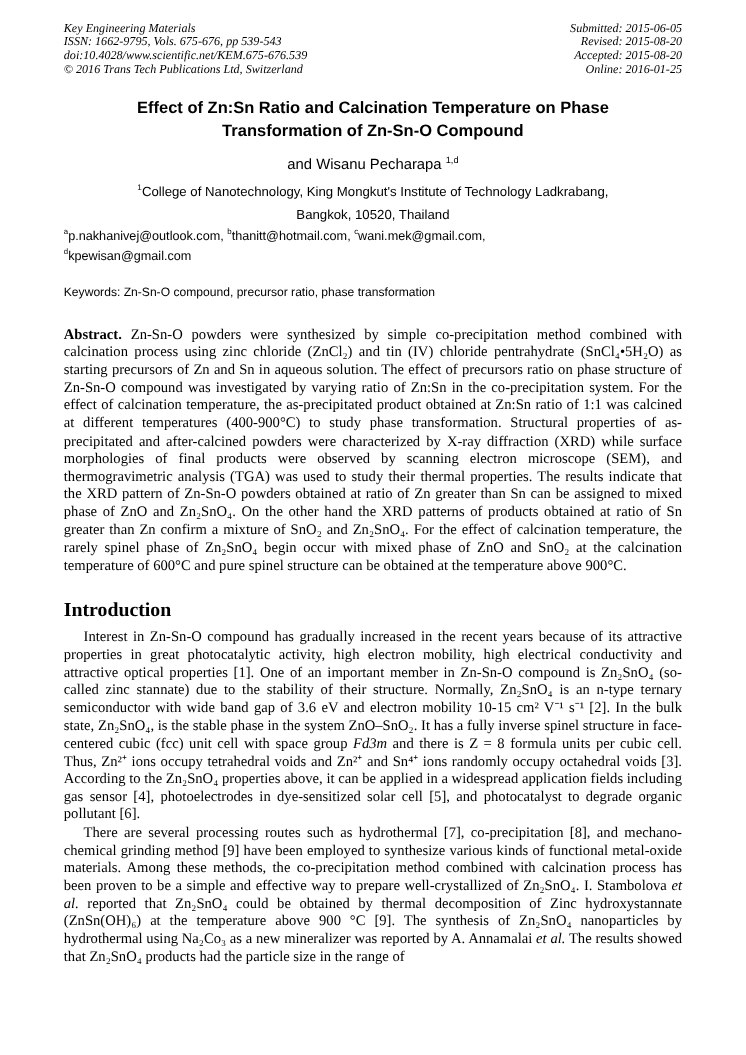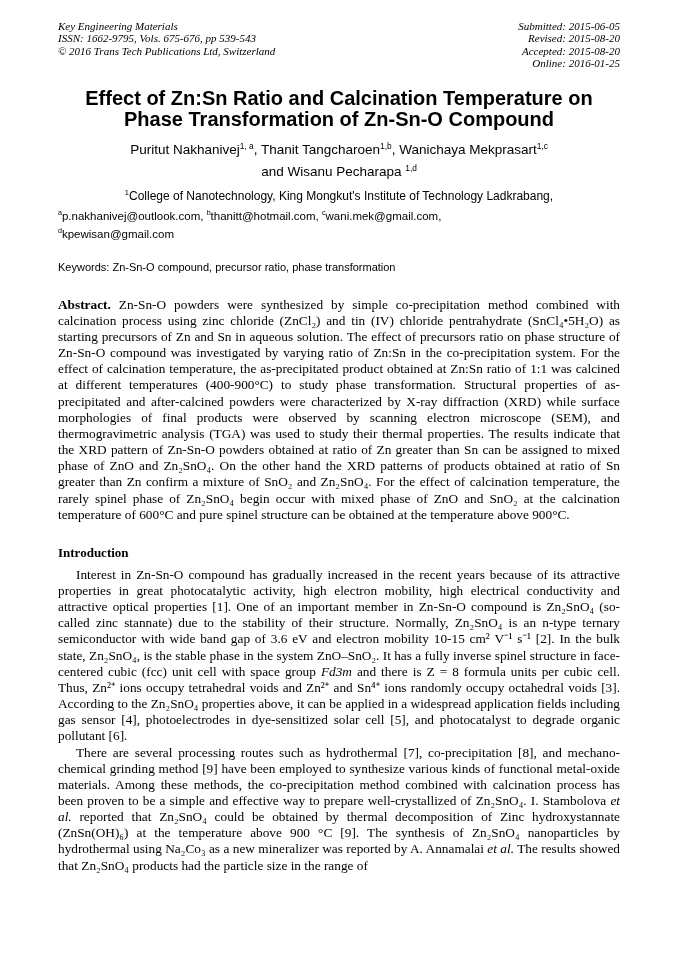--- a/index.html
+++ b/index.html
@@ -21,21 +21,21 @@
     font-style: italic;
     font-size: 11px;
     line-height: 12.4px;
     font-family: "Liberation Serif", "DejaVu Serif", serif;
   }
   .hdr-right { text-align: right; }
   
   .title {
     font-family: "Liberation Sans", "DejaVu Sans", sans-serif;
     font-weight: bold;
-    font-size: 20px;
+    font-size: 15px;
     line-height: 21px;
     text-align: center;
     max-width: 520px;
     margin: 18px auto 0 auto;
   }
   .authors {
     font-family: "Liberation Sans", "DejaVu Sans", sans-serif;
     font-size: 13.5px;
     line-height: 22px;
     text-align: center;
@@ -65,55 +65,56 @@
   .para {
     font-family: Liberation Serif, serif;
     font-size: 13.3px;
     line-height: 16.15px;
     text-align: justify;
     margin: 0;
   }
   .abstract { margin-top: 22px; }
   .section-heading {
     font-family: "Liberation Serif", "DejaVu Serif", serif;
-    font-size: 13px;
+    font-size: 18px;
     font-weight: bold;
     margin: 22px 0 6px 0;
   }
   .indent { text-indent: 18px; }
   sup { font-size: 62%; line-height: 0; }
 </style>
 </head>
 <body>
 
 <div class="page">
 
   <div class="hdr">
     <div class="hdr-left">
       <div>Key Engineering Materials</div>
       <div>ISSN: 1662-9795, Vols. 675-676, pp 539-543</div>
+      <div>doi:10.4028/www.scientific.net/KEM.675-676.539</div>
       <div>© 2016 Trans Tech Publications Ltd, Switzerland</div>
     </div>
     <div class="hdr-right">
       <div>Submitted: 2015-06-05</div>
       <div>Revised: 2015-08-20</div>
       <div>Accepted: 2015-08-20</div>
       <div>Online: 2016-01-25</div>
     </div>
   </div>
 
   <div class="title">Effect of Zn:Sn Ratio and Calcination Temperature on Phase Transformation of Zn-Sn-O Compound</div>
 
   <div class="authors">
-    <div><span>Puritut Nakhanivej</span><sup>1, a</sup><span>, Thanit Tangcharoen</span><sup>1,b</sup><span>, Wanichaya Mekprasart</span><sup>1,c</sup></div>
     <div><span>and Wisanu Pecharapa </span><sup>1,d</sup></div>
   </div>
 
   <div class="affil">
     <div><sup>1</sup><span>College of Nanotechnology, King Mongkut's Institute of Technology Ladkrabang,</span></div>
+    <div>Bangkok, 10520, Thailand</div>
   </div>
 
   <div class="emails">
     <div><sup>a</sup><span>p.nakhanivej@outlook.com, </span><sup>b</sup><span>thanitt@hotmail.com, </span><sup>c</sup><span>wani.mek@gmail.com,</span></div>
     <div><sup>d</sup><span>kpewisan@gmail.com</span></div>
   </div>
 
   <div class="keywords"><span style="font-weight: normal;">Keywords:</span><span> Zn-Sn-O compound, precursor ratio, phase transformation</span></div>
 
   <p class="para abstract"><span style="font-weight: bold;">Abstract.</span><span> Zn-Sn-O powders were synthesized by simple co-precipitation method combined with calcination process using zinc chloride (ZnCl₂) and tin (IV) chloride pentrahydrate (SnCl₄•5H₂O) as starting precursors of Zn and Sn in aqueous solution. The effect of precursors ratio on phase structure of Zn-Sn-O compound was investigated by varying ratio of Zn:Sn in the co-precipitation system. For the effect of calcination temperature, the as-precipitated product obtained at Zn:Sn ratio of 1:1 was calcined at different temperatures (400-900°C) to study phase transformation. Structural properties of as-precipitated and after-calcined powders were characterized by X-ray diffraction (XRD) while surface morphologies of final products were observed by scanning electron microscope (SEM), and thermogravimetric analysis (TGA) was used to study their thermal properties. The results indicate that the XRD pattern of Zn-Sn-O powders obtained at ratio of Zn greater than Sn can be assigned to mixed phase of ZnO and Zn₂SnO₄. On the other hand the XRD patterns of products obtained at ratio of Sn greater than Zn confirm a mixture of SnO₂ and Zn₂SnO₄. For the effect of calcination temperature, the rarely spinel phase of Zn₂SnO₄ begin occur with mixed phase of ZnO and SnO₂ at the calcination temperature of 600°C and pure spinel structure can be obtained at the temperature above 900°C.</span></p>

